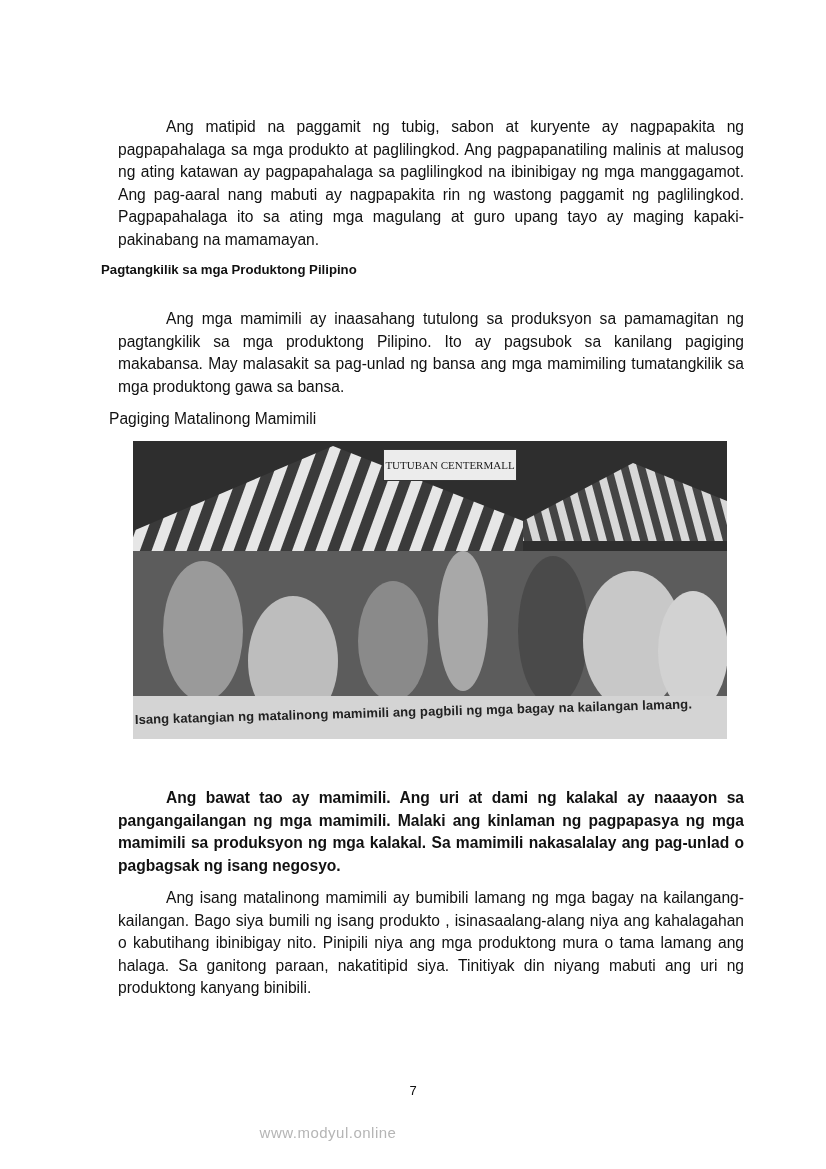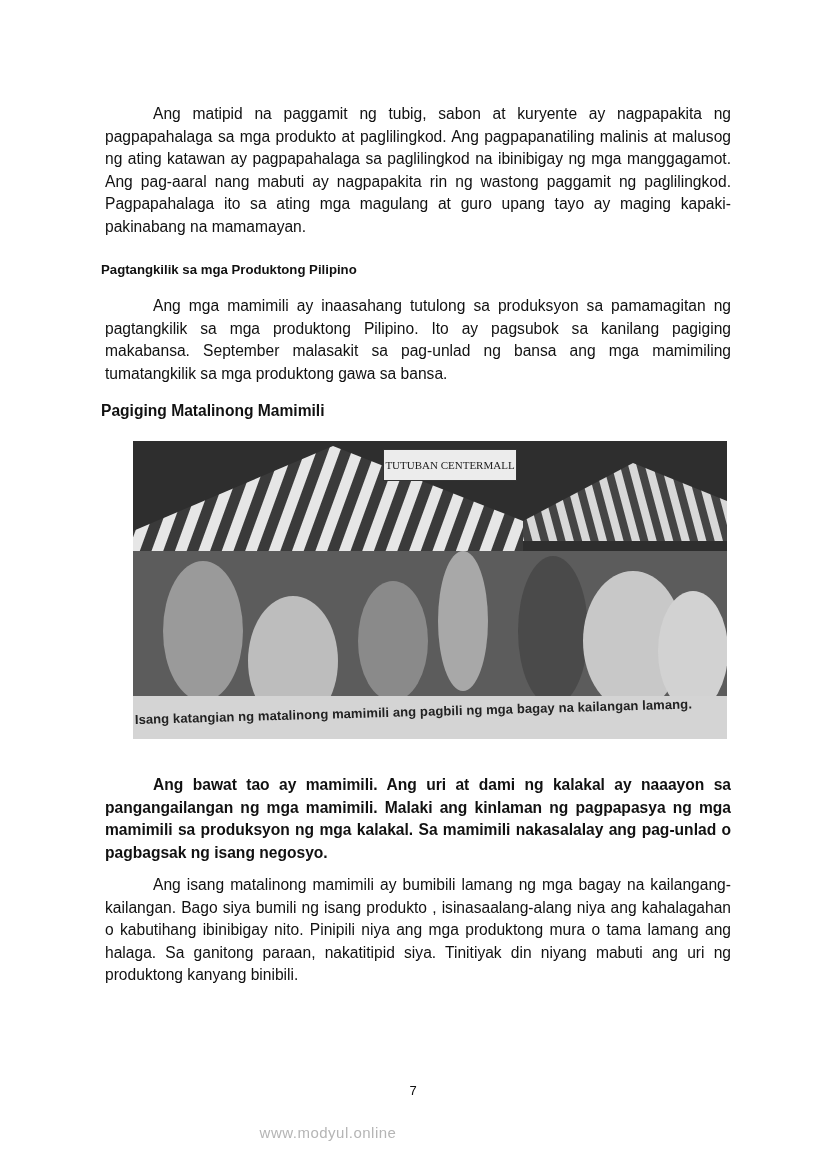--- a/index.html
+++ b/index.html
@@ -1,39 +1,39 @@
 <!DOCTYPE html>
 <html><head>
 <meta charset="utf-8">
 <style>
   html, body { margin: 0; padding: 0; background: #ffffff; }
   body { width: 826px; height: 1169px; position: relative; overflow: hidden; font-family: "Liberation Sans", sans-serif; color: #111; }
-  .para { position: absolute; left: 101px; width: 626px; font-size: 15.6px; line-height: 22.6px; text-align: justify; margin: 4px; }
+  .para { position: absolute; left: 101px; width: 626px; font-size: 15.6px; line-height: 22.6px; text-align: justify; margin: 17px; }
   .para .indent { display: inline-block; width: 48px; }
   #p1 { top: 99px; }
   #h1 { position: absolute; left: 101px; top: 262px; font-size: 13.2px; font-weight: bold; margin: 0; text-align: right; }
   #p2 { top: 291px; }
-  #h2 { position: absolute; left: 101px; top: 402px; font-size: 15.6px; font-weight: bold; margin: 0; }
+  #h2 { position: absolute; left: 101px; top: 402px; font-size: 15.6px; font-weight: normal; margin: 8px; }
   #photo { position: absolute; left: 133px; top: 441px; width: 594px; height: 298px; background: #fde047; overflow: hidden; }
   #photo svg { display: block; }
   #caption { position: absolute; left: 2px; top: 271px; font-size: 13px; font-weight: bold; color: #222; transform: rotate(-1.6deg); transform-origin: left bottom; white-space: nowrap; letter-spacing: 0.1px; }
   #sign { position: absolute; left: 250px; top: 8px; width: 132px; height: 30px; background: #ececec; border: 1px solid #333; font-family: "Liberation Serif", serif; font-size: 11px; line-height: 30px; text-align: center; color: #222; }
   #p3 { top: 770px; font-weight: bold; }
   #p4 { top: 870px; }
   #page-num { position: absolute; left: 0; width: 826px; top: 1083px; text-align: center; font-size: 13px; color: #111; }
   #watermark { position: absolute; left: 0; width: 656px; top: 1124px; text-align: center; font-size: 15px; color: #b5b5b5; letter-spacing: 0.5px; }
 </style>
 </head>
 <body>
 
 <p class="para" id="p1"><span class="indent"></span><span>Ang matipid na paggamit ng tubig, sabon at kuryente ay nagpapakita ng pagpapahalaga sa mga produkto at paglilingkod. Ang pagpapanatiling malinis at malusog ng ating katawan ay pagpapahalaga sa paglilingkod na ibinibigay ng mga manggagamot. Ang pag-aaral nang mabuti ay nagpapakita rin ng wastong paggamit ng paglilingkod. Pagpapahalaga ito sa ating mga magulang at guro upang tayo ay maging kapaki-pakinabang na mamamayan.</span></p>
 
 <h3 id="h1">Pagtangkilik sa mga Produktong Pilipino</h3>
 
-<p class="para" id="p2"><span class="indent"></span><span>Ang mga mamimili ay inaasahang tutulong sa produksyon sa pamamagitan ng pagtangkilik sa mga produktong Pilipino. Ito ay pagsubok sa kanilang pagiging makabansa. September malasakit sa pag-unlad ng bansa ang mga mamimiling tumatangkilik sa mga produktong gawa sa bansa.</span></p>
+<p class="para" id="p2"><span class="indent"></span><span>Ang mga mamimili ay inaasahang tutulong sa produksyon sa pamamagitan ng pagtangkilik sa mga produktong Pilipino. Ito ay pagsubok sa kanilang pagiging makabansa. May malasakit sa pag-unlad ng bansa ang mga mamimiling tumatangkilik sa mga produktong gawa sa bansa.</span></p>
 
 <h2 id="h2">Pagiging Matalinong Mamimili</h2>
 
 <div id="photo">
   <svg width="594" height="298" viewBox="0 0 594 298">
     <defs>
       <pattern id="stripes" width="22" height="22" patternUnits="userSpaceOnUse" patternTransform="rotate(20)">
         <rect width="11" height="22" fill="#3a3a3a"></rect>
         <rect x="11" width="11" height="22" fill="#e6e6e6"></rect>
       </pattern>

